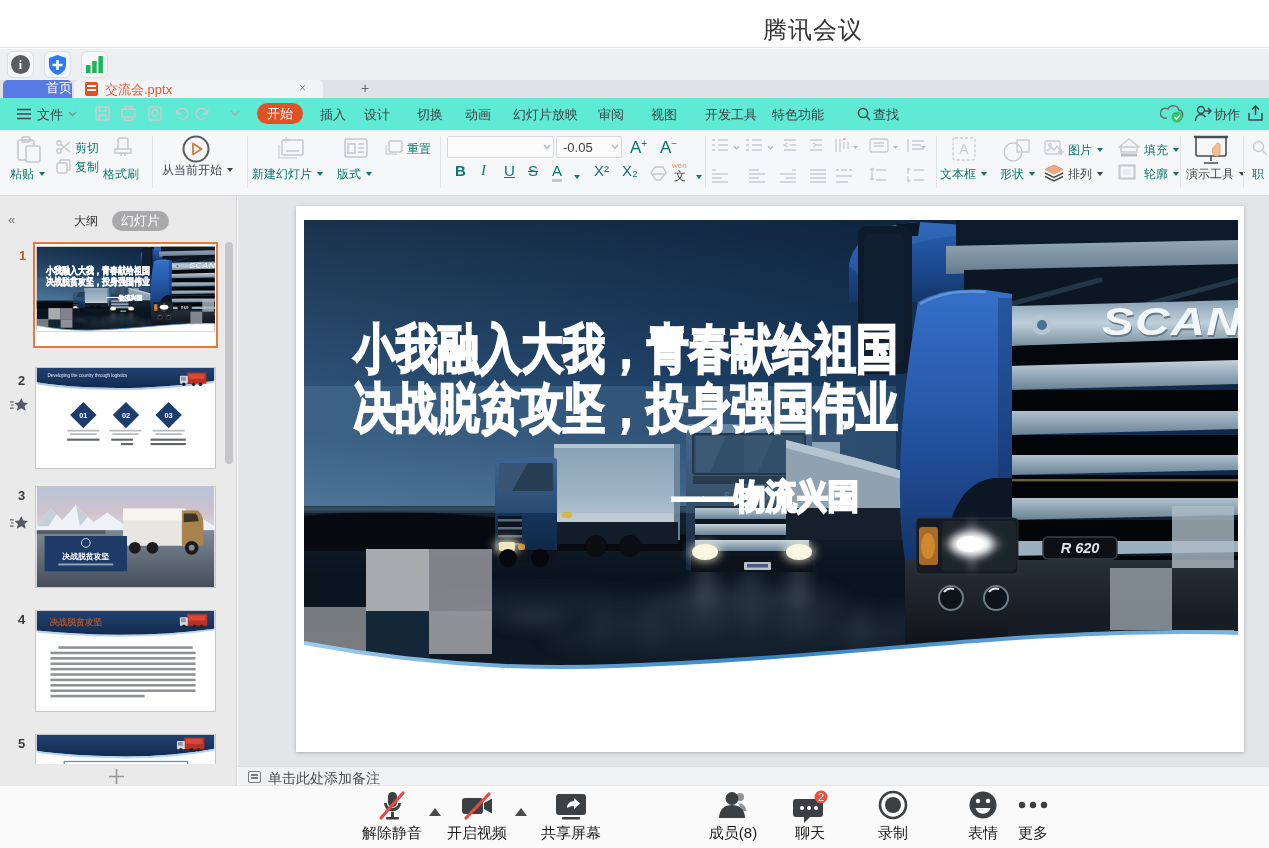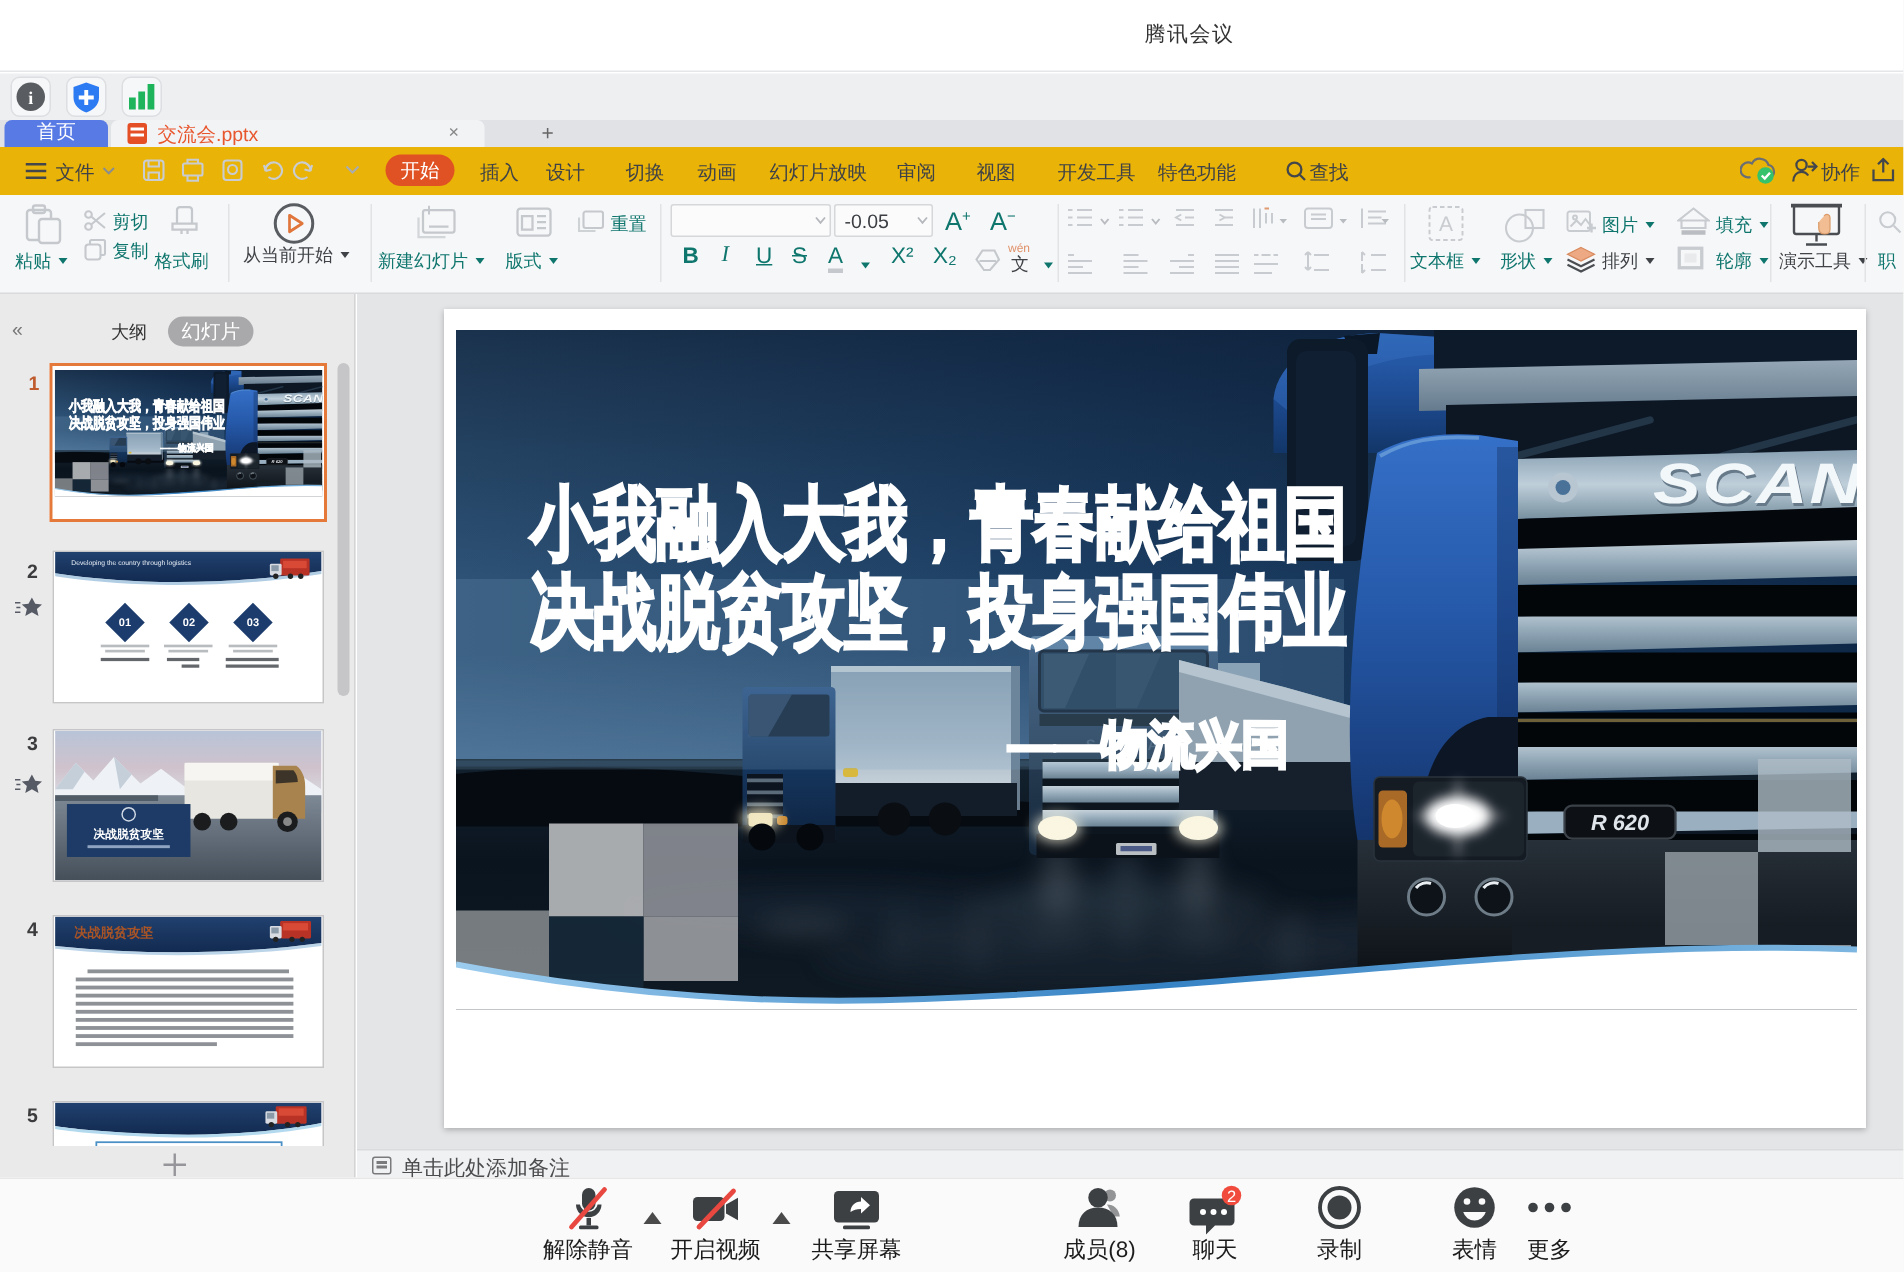--- a/index.html
+++ b/index.html
@@ -1,32 +1,32 @@
 <!DOCTYPE html>
 <html><head>
 <meta charset="utf-8">
 <style>
 *{margin:0;padding:0;box-sizing:border-box}
 html,body{width:1269px;height:848px;overflow:hidden;font-family:"Liberation Sans",sans-serif;background:#fff}
 #app{position:relative;width:1269px;height:848px}
 .abs{position:absolute}
 #titlebar{left:0;top:0;width:1269px;height:48px;background:#fff;border-bottom:1px solid #e4e6e8}
-#titlebar span{position:absolute;left:763px;top:14px;font-size:14px;color:#333;letter-spacing:1px}
+#titlebar span{position:absolute;left:763px;top:14px;font-size:24px;color:#333;letter-spacing:1px}
 #extbar{left:0;top:49px;width:1269px;height:31px;background:#edeff1}
 .extbtn{position:absolute;top:2px;width:27px;height:27px;background:#f6f7f8;border:1px solid #dcdee1;border-radius:6px}
 #tabbar{left:0;top:80px;width:1269px;height:18px;background:#e0e2e6}
-#tab1{position:absolute;left:3px;top:0;width:69px;height:18px;background:#587ae5;border-radius:5px 5px 0 0;color:#fff;font-size:13px;text-align:center;line-height:16px;overflow:hidden}
+#tab1{position:absolute;left:3px;top:0;width:69px;height:18px;background:#587ae5;border-radius:5px 5px 0 0;color:#fff;font-size:13px;text-align:right;line-height:16px;overflow:hidden}
 #tab2{position:absolute;left:74px;top:0;width:249px;height:18px;background:#f2f3f5;border-radius:5px 5px 0 0;overflow:hidden}
 #tab2 .docico{position:absolute;left:11px;top:2px;width:13px;height:14px;background:#e44f26;border-radius:2px}
 #tab2 .docico i{position:absolute;left:2px;top:3px;width:9px;height:2px;background:#fff}
 #tab2 .docico b{position:absolute;left:2px;top:7px;width:9px;height:2px;background:#fff}
 #tab2 .tname{position:absolute;left:31px;top:1px;font-size:13px;color:#e8562e}
 #tab2 .tx{position:absolute;left:225px;top:1px;font-size:12px;color:#888}
 #tabplus{position:absolute;left:361px;top:0px;font-size:14px;color:#666}
-#menurow{left:0;top:98px;width:1269px;height:32px;background:#eab308}
+#menurow{left:0;top:98px;width:1269px;height:32px;background:#5eead4}
 .mi{position:absolute;top:8px;font-size:13px;color:#3f4246;white-space:nowrap}
 #pill{position:absolute;left:257px;top:5px;width:46px;height:21px;background:#e05123;border-radius:11px;color:#fff;font-size:13px;text-align:center;line-height:21px}
 #toolrow{left:0;top:130px;width:1269px;height:66px;background:#f6f7f8;border-bottom:1px solid #d9dadc}
 .sep{position:absolute;top:6px;width:1px;height:52px;background:#e2e3e5}
 .glab{position:absolute;font-size:12px;color:#0f766e;white-space:nowrap}
 .da{display:inline-block;width:0;height:0;border-left:3.5px solid transparent;border-right:3.5px solid transparent;border-top:4.5px solid currentColor;margin-left:2px;vertical-align:2px}
 .glab2{position:absolute;font-size:12px;color:#3f4246;white-space:nowrap}
 #sidebar{left:0;top:196px;width:237px;height:589px;background:#eaeaeb;border-right:1px solid #d4d4d6}
 #sbhead{position:absolute;left:0;top:9px;width:237px;height:30px}
 #sbhead .coll{position:absolute;left:8px;top:7px;color:#777;font-size:13px}

